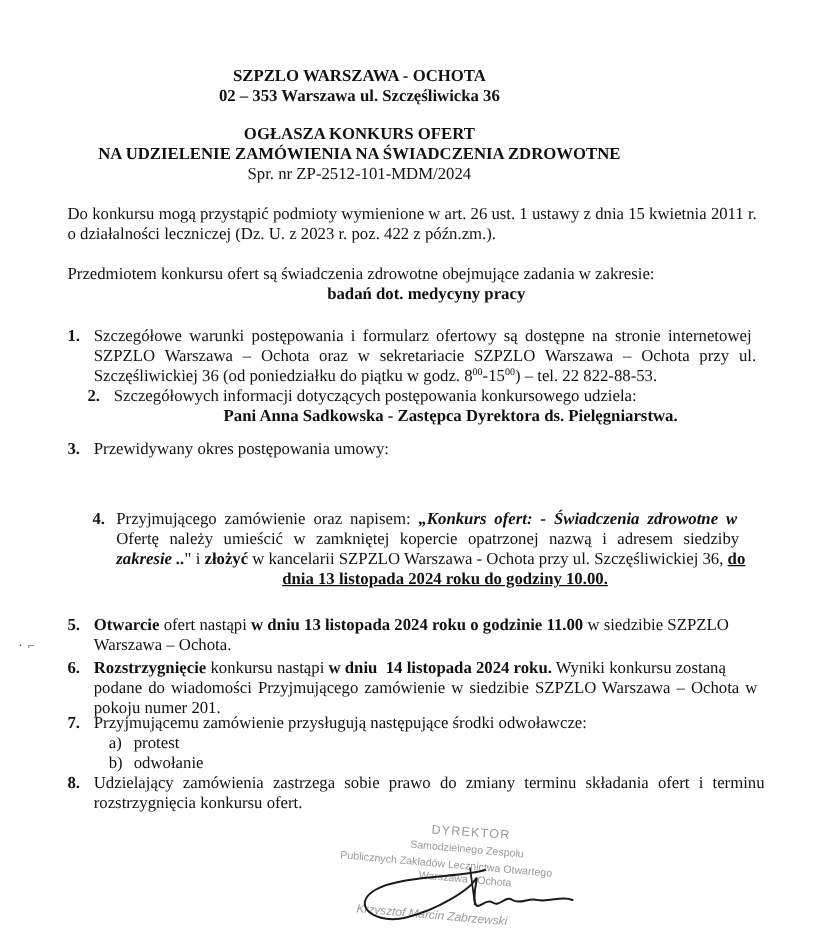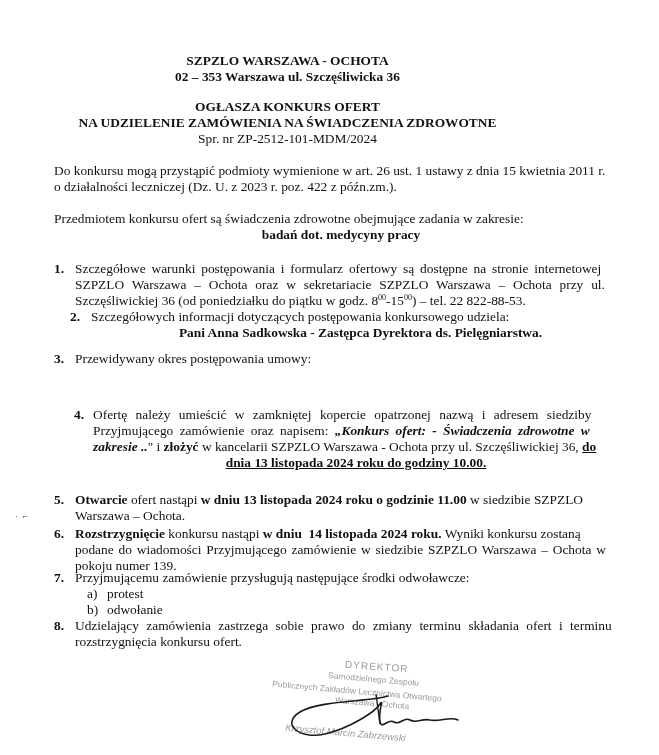--- a/index.html
+++ b/index.html
@@ -60,43 +60,43 @@
 <div class="abs" style="top:351px; left:54px; width:560px;">
   <span class="abs num" style="left:0;">3.</span>
   <div style="margin-left:21px;">
     <div>Przewidywany okres postępowania umowy:</div>
   </div>
 </div>
 
 <div class="abs" style="top:407px; left:74px; width:545px;">
   <span class="abs num" style="left:0;">4.</span>
   <div style="margin-left:19px;">
+    <div class="just" style="word-spacing:3px;"><span>Przyjmującego zamówienie oraz napisem: </span><span class="bi">„Konkurs ofert: - Świadczenia zdrowotne w</span></div>
     <div class="just" style="word-spacing:5px;">Ofertę należy umieścić w zamkniętej kopercie opatrzonej nazwą i adresem siedziby</div>
-    <div class="just" style="word-spacing:3px;"><span>Przyjmującego zamówienie oraz napisem: </span><span class="bi">„Konkurs ofert: - Świadczenia zdrowotne w</span></div>
     <div><span class="bi">zakresie ..</span><span>"  i </span><span class="b">złożyć</span><span> w kancelarii SZPZLO Warszawa - Ochota przy ul. Szczęśliwickiej 36, </span><span class="b u">do</span></div>
     <div class="b u">dnia 13 listopada 2024 roku do godziny 10.00.</div>
   </div>
 </div>
 
 <div class="abs" style="top:508px; left:15px; font-size:9px; color:#333;">·&nbsp;&nbsp;⌐</div>
 
 <div class="abs" style="top:492px; left:54px; width:570px;">
   <span class="abs num" style="left:0;">5.</span>
   <div style="margin-left:21px;">
     <div><span class="b">Otwarcie</span><span> ofert nastąpi </span><span class="b">w dniu 13 listopada 2024 roku o godzinie 11.00</span><span> w siedzibie SZPZLO</span></div>
     <div>Warszawa – Ochota.</div>
   </div>
 </div>
 
 <div class="abs" style="top:526px; left:54px; width:572px;">
   <span class="abs num" style="left:0;">6.</span>
   <div style="margin-left:21px;">
     <div><span class="b">Rozstrzygnięcie</span><span> konkursu nastąpi </span><span class="b" style="white-space:pre;">w dniu  14 listopada 2024 roku.</span><span> Wyniki konkursu zostaną</span></div>
     <div class="just" style="word-spacing:1.5px;">podane do wiadomości Przyjmującego zamówienie w siedzibie SZPZLO Warszawa – Ochota w</div>
-    <div>pokoju numer 139.</div>
+    <div>pokoju numer 201.</div>
   </div>
 </div>
 
 <div class="abs" style="top:570px; left:54px; width:570px;">
   <span class="abs num" style="left:0;">7.</span>
   <div style="margin-left:21px;">
     <div>Przyjmującemu zamówienie przysługują następujące środki odwoławcze:</div>
     <div style="padding-left:12px;"><span style="display:inline-block; width:20px;">a)</span><span>protest</span></div>
     <div style="padding-left:12px;"><span style="display:inline-block; width:20px;">b)</span><span>odwołanie</span></div>
   </div>

